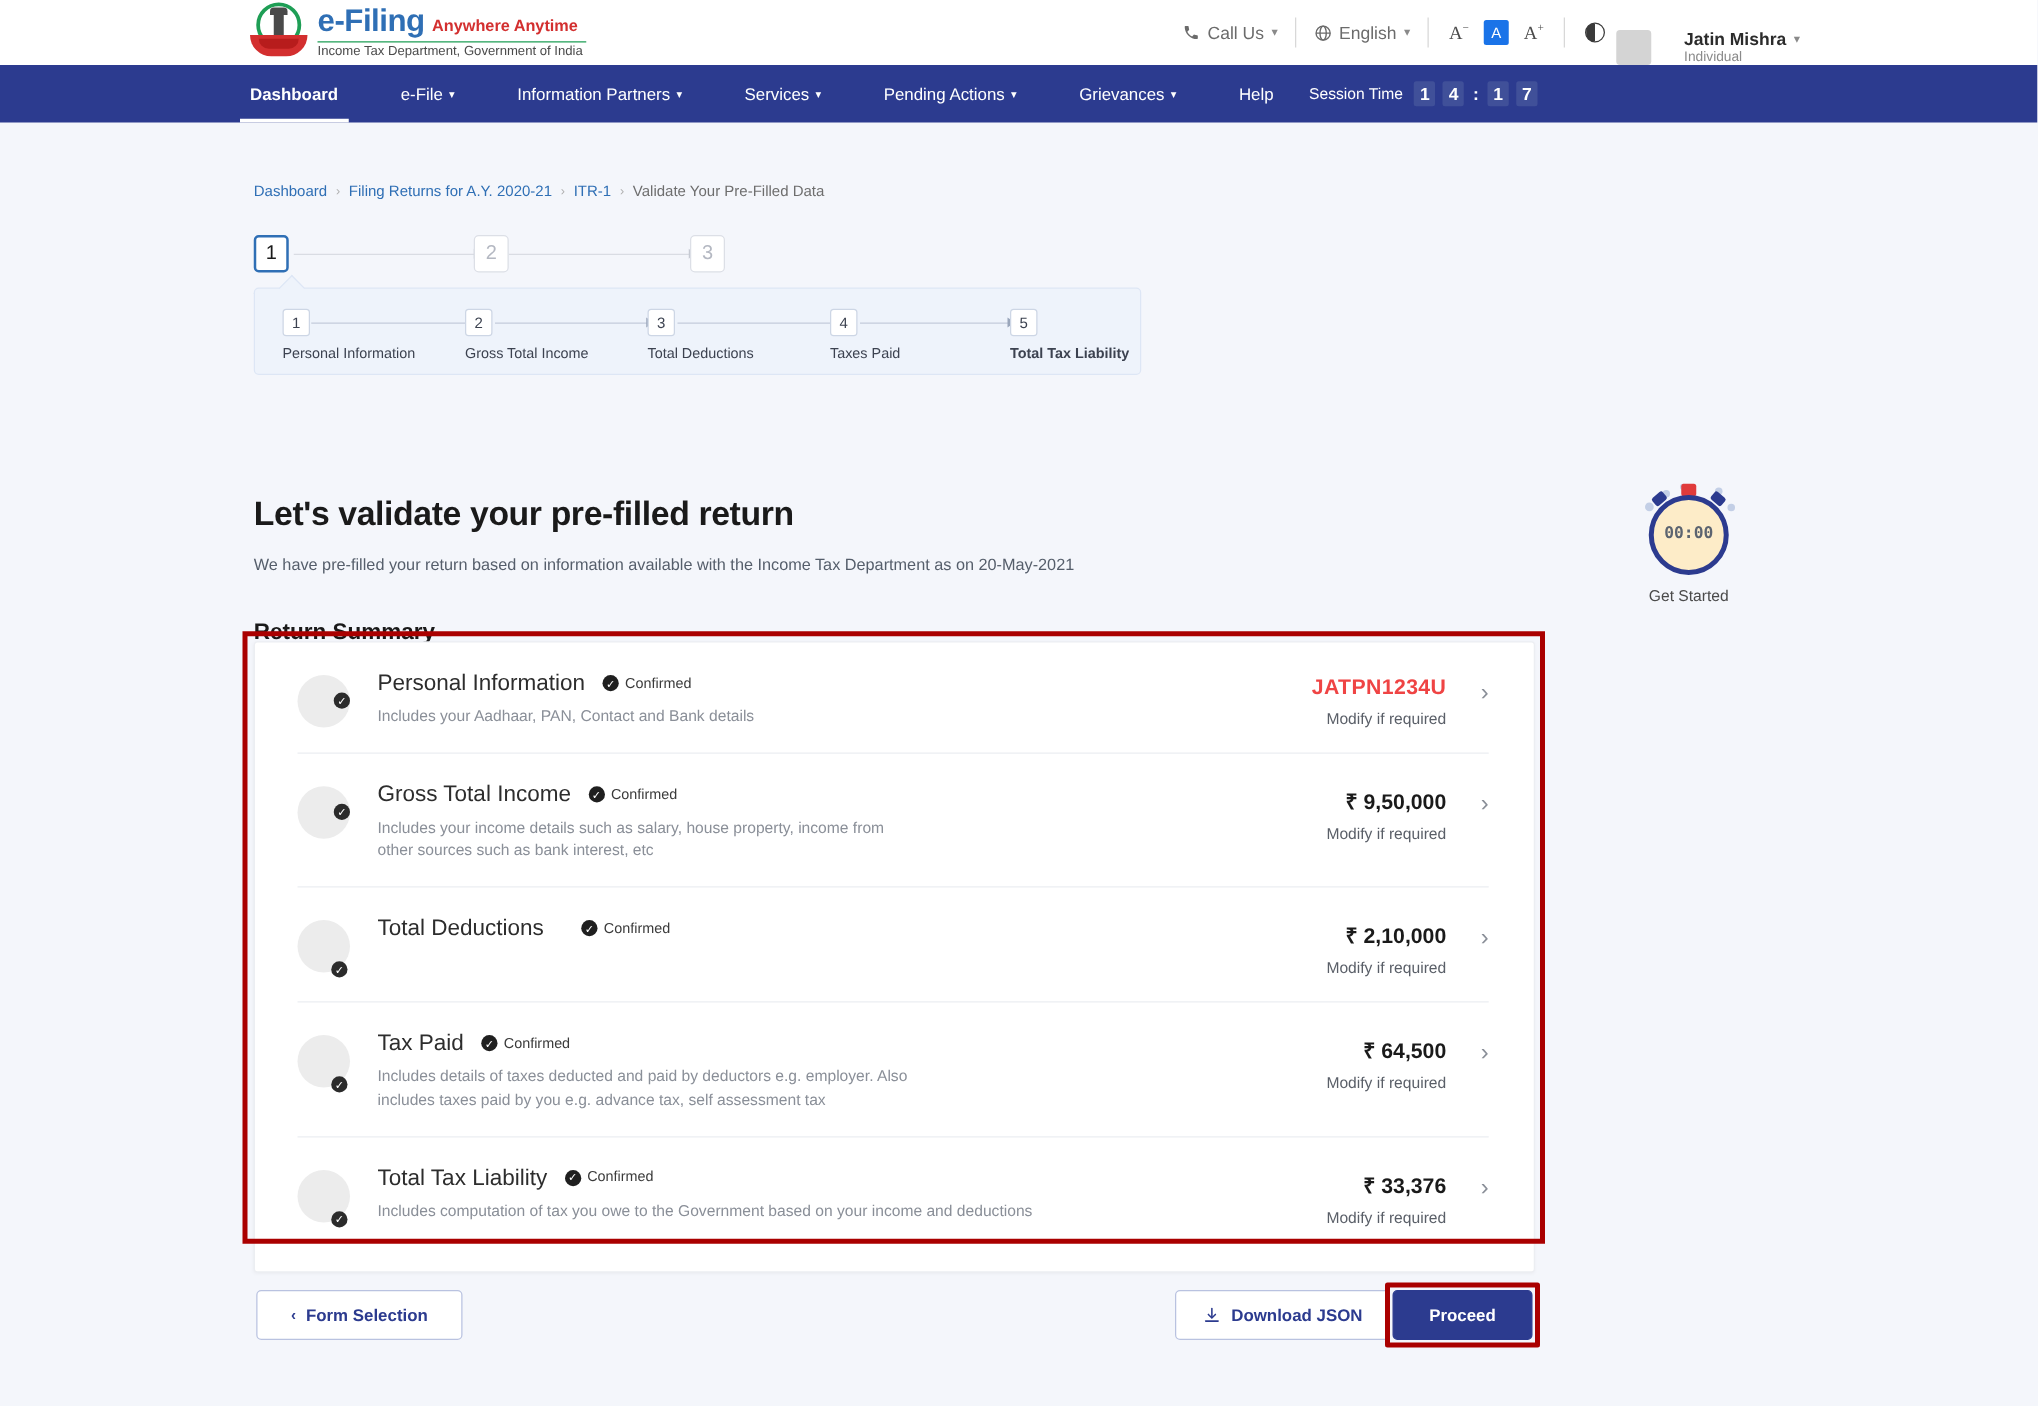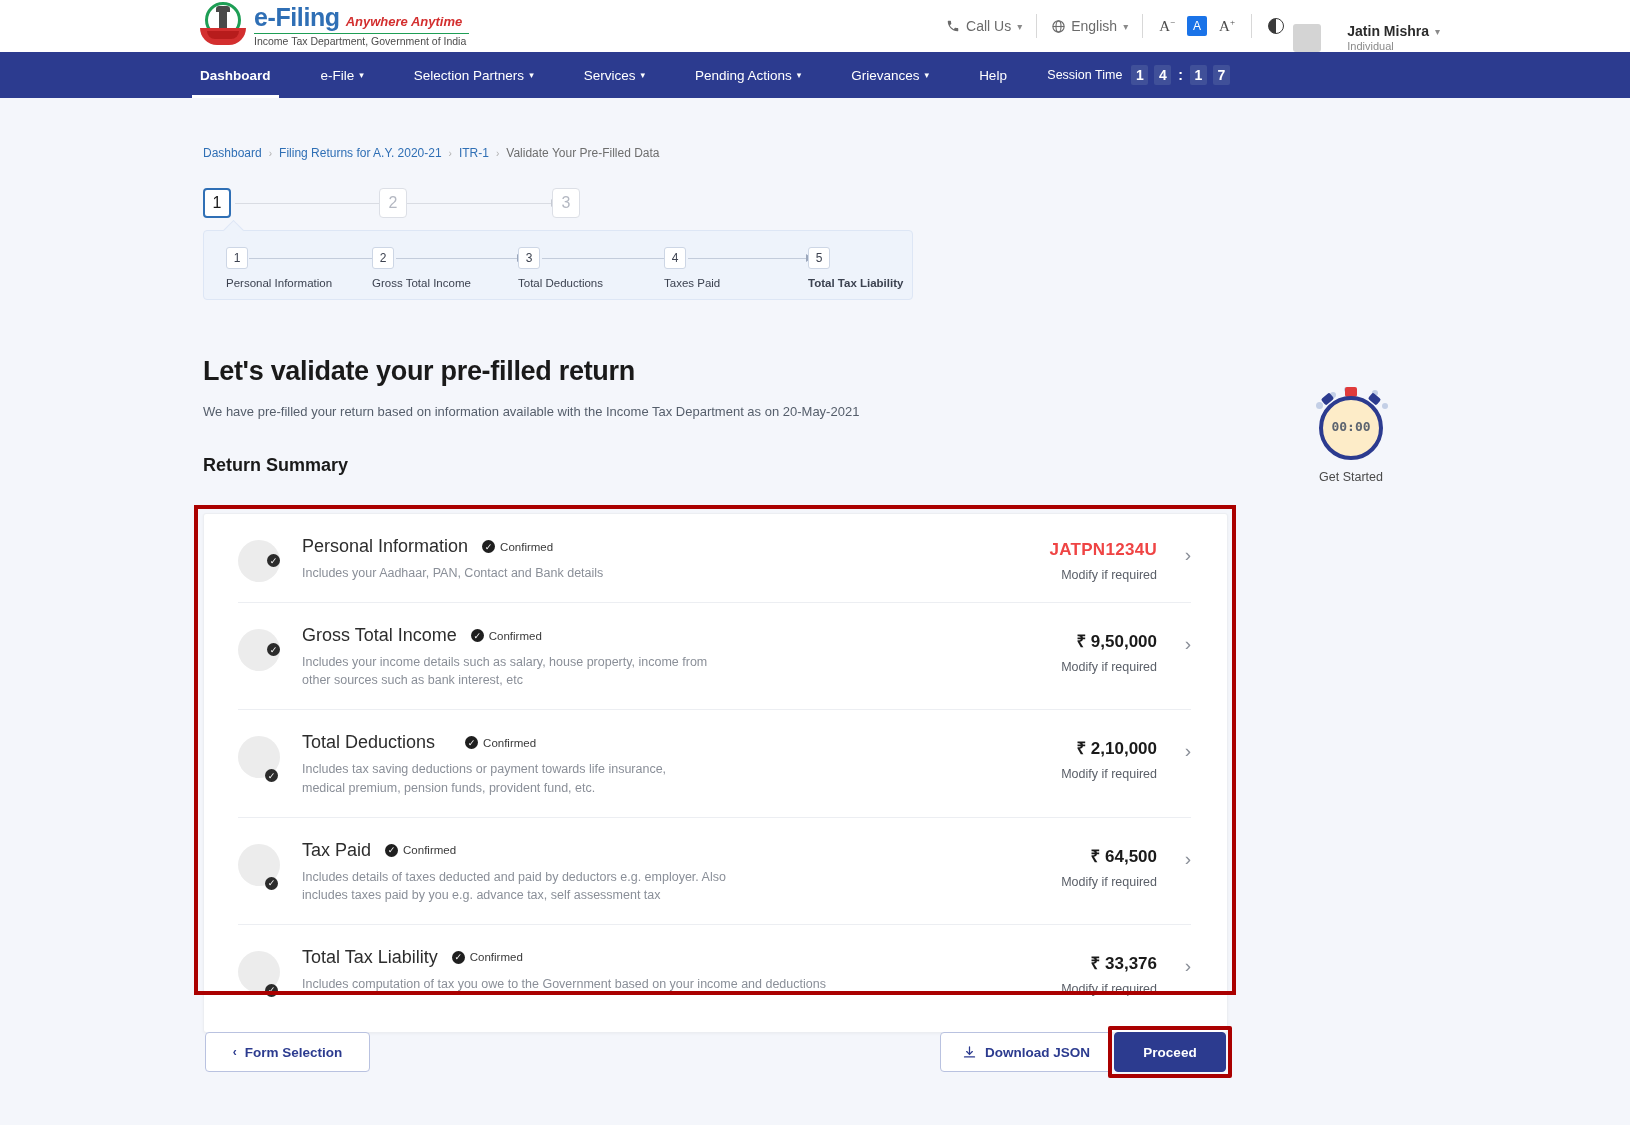--- a/index.html
+++ b/index.html
@@ -35,21 +35,21 @@
     background: #d32f2f;
     border-radius: 0 0 23px 23px;
   }
   .emblem .ribbon::after {
     content:''; position:absolute; left:7px; top:3px; width:32px; height:8px;
     background:#b71c1c; border-radius:0 0 16px 16px;
   }
   .brand-text { display: flex; flex-direction: column; justify-content: center; }
   .brand-line1 { display: flex; align-items: baseline; gap: 6px; }
   .brand-efiling { font-size: 25px; color: #2f6fb5; font-weight: bold; letter-spacing: -0.4px; }
-  .brand-tagline { font-size: 13px; color: #d32f2f; font-style: italic; font-weight: bold; }
+  .brand-tagline { font-size: 13px; color: #d32f2f; font-weight: bold; }
   .brand-rule { height: 1px; background: #1e9e55; width: 215px; margin: 1px 0 1px 0; }
   .brand-dept { font-size: 10.5px; color: #4b4b4b; }
 
   .hdr-right {
     position: absolute; right: 330px; top: 0; height: 52px;
     display: flex; align-items: center; gap: 0px;
   }
   .hdr-item { display: flex; align-items: center; gap: 6px; color: #6b6b6b; font-size: 14px; padding: 0 14px; cursor: pointer; text-align: center; }
   .hdr-sep { width: 1px; height: 24px; background: #d8d8d8; }
   .caret { font-size: 10px; color: #8a8a8a; }
@@ -147,21 +147,21 @@
   .sub.strong .sub-label { font-weight: bold; }
   .sub-line { position: absolute; top: 27px; height: 1px; background: #c3ccdb; }
   .sub-arrow {
     position: absolute; top: 23px; width: 0; height: 0;
     border-top: 4px solid transparent; border-bottom: 4px solid transparent;
     border-left: 6px solid #9aa6bb;
   }
 
   
   .headline { position: absolute; left: 0; top: 258px; width: 900px; }
-  .h1 { font-size: 27px; color: #1a1a1a; font-weight: bold; letter-spacing: -0.3px; }
+  .h1 { font-size: 27px; color: #1a1a1a; font-weight: bold; letter-spacing: -0.3px; margin-top: 40px; }
   .sub-p { margin-top: 16px; font-size: 13px; color: #555e6b; line-height: 1.45; }
   .h2 { margin-top: 33px; font-size: 18px; color: #1a1a1a; font-weight: bold; }
 
   
   .stopwatch-wrap { position: absolute; right: 12px; top: 288px; width: 130px; text-align: center; }
   .sw { position: relative; width: 74px; height: 74px; margin: 0 auto; }
   .sw-body {
     position: absolute; left: 5px; top: 10px; width: 64px; height: 64px;
     border: 4px solid #2c3b8f; border-radius: 50%; background: #fdecc8;
   }
@@ -307,21 +307,21 @@
   <div class="navbar">
     <div class="nav-items">
       <div class="nav-item active">
         <span>Dashboard</span>
       </div>
       <div class="nav-item">
         <span>e-File</span>
           <span class="nav-caret">▾</span>
       </div>
       <div class="nav-item">
-        <span>Selection Partners</span>
+        <span>Information Partners</span>
           <span class="nav-caret">▾</span>
       </div>
       <div class="nav-item">
         <span>Services</span>
           <span class="nav-caret">▾</span>
       </div>
       <div class="nav-item">
         <span>Pending Actions</span>
           <span class="nav-caret">▾</span>
       </div>
@@ -481,21 +481,20 @@
             <div class="s-check pos-low">✓</div>
           </div>
           <div class="s-body">
             <div class="s-title-row">
               <span class="s-title">Total Deductions</span>
               <span class="s-badge" style="margin-left:16px;">
                 <span class="s-badge-icon">✓</span>
                 <span>Confirmed</span>
               </span>
             </div>
-            <div class="s-desc" style="max-width:400px;">Includes tax saving deductions or payment towards life insurance, medical premium, pension funds, provident fund, etc.</div>
           </div>
           <div class="s-right">
             <div class="s-value">₹ 2,10,000</div>
             <div class="s-modify">Modify if required</div>
           </div>
           <div class="s-chev">›</div>
         </div>
 
         <div class="srow">
           <div class="s-avatar">

